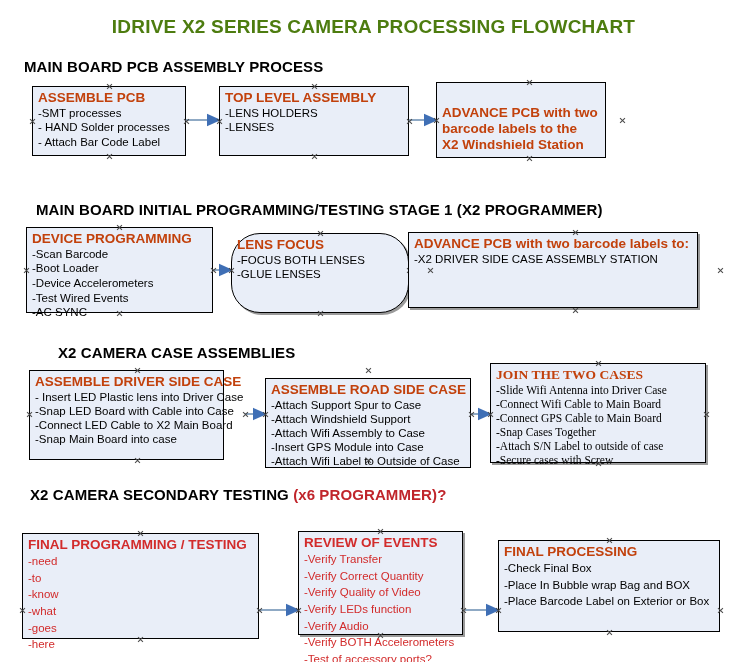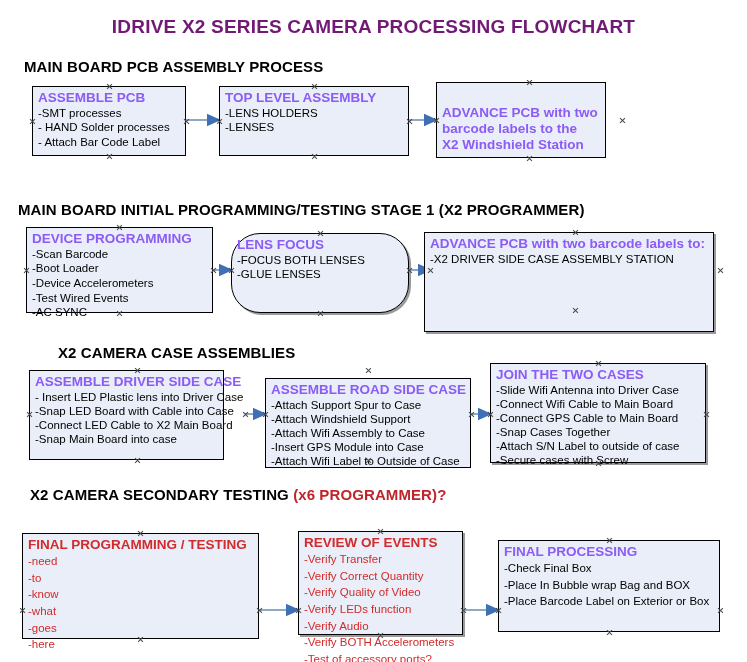--- a/index.html
+++ b/index.html
@@ -24,21 +24,21 @@
   
   .doc-title {
     position: absolute;
     left: 0;
     top: 16px;
     width: 747px;
     text-align: center;
     font-size: 19px;
     font-weight: bold;
     letter-spacing: 0.2px;
-    color: #701a75;
+    color: #4d7c0f;
     white-space: nowrap;
   }
   .section-title {
     position: absolute;
     font-size: 15px;
     font-weight: bold;
     color: #000000;
     white-space: nowrap;
     letter-spacing: 0.1px;
   }
@@ -55,21 +55,21 @@
     padding: 3px 4px 3px 5px;
     overflow: visible;
   }
   .node.shadowed {
     border: 1px solid #000000;
     box-shadow: 2px 2px 0 0 #9a9a9a;
   }
   .node-title {
     font-size: 13.5px;
     font-weight: bold;
-    color: #8b5cf6;
+    color: #c2410c;
     line-height: 1.18;
     white-space: nowrap;
   }
   .node-line {
     font-size: 11.5px;
     color: #000000;
     line-height: 1.265;
     white-space: nowrap;
   }
   .node.red .node-title,
@@ -161,21 +161,21 @@
   <div class="node" style="left:436px; top:82px; width:170px; height:76px; padding-top:22px;">
     <div class="node-title">ADVANCE PCB with two</div>
     <div class="node-title">barcode labels to the</div>
     <div class="node-title"> X2 Windshield Station</div>
   </div>
   <span class="handle" style="left:529px; top:82px;"></span>
   <span class="handle" style="left:529px; top:158px;"></span>
   <span class="handle" style="left:436px; top:120px;"></span>
   <span class="handle" style="left:622px; top:120px;"></span>
 
-  <div class="section-title" style="left:18px; top:201px;">MAIN BOARD INITIAL PROGRAMMING/TESTING STAGE 1 (X2 PROGRAMMER)</div>
+  <div class="section-title" style="left:36px; top:201px;">MAIN BOARD INITIAL PROGRAMMING/TESTING STAGE 1 (X2 PROGRAMMER)</div>
 
   <div class="node" style="left:26px; top:227px; width:187px; height:86px;">
     <div class="node-title">DEVICE PROGRAMMING</div>
     <div class="node-line">-Scan Barcode</div>
     <div class="node-line">-Boot Loader</div>
     <div class="node-line">-Device Accelerometers</div>
     <div class="node-line">-Test Wired Events</div>
     <div class="node-line">-AC SYNC</div>
   </div>
   <span class="handle" style="left:119px; top:227px;"></span>
@@ -186,21 +186,21 @@
   <div class="node shadowed" style="left:231px; top:233px; width:178px; height:80px;border-radius:29px;">
     <div class="node-title">LENS FOCUS</div>
     <div class="node-line">-FOCUS BOTH LENSES</div>
     <div class="node-line">-GLUE LENSES</div>
   </div>
   <span class="handle" style="left:320px; top:233px;"></span>
   <span class="handle" style="left:320px; top:313px;"></span>
   <span class="handle" style="left:231px; top:270px;"></span>
   <span class="handle" style="left:409px; top:270px;"></span>
 
-  <div class="node shadowed" style="left:424px; top:232px; width:290px; height:100px;">
+  <div class="node shadowed" style="left:408px; top:232px; width:290px; height:76px;">
     <div class="node-title">ADVANCE PCB with two barcode labels to:</div>
     <div class="node-line">-X2 DRIVER  SIDE  CASE  ASSEMBLY STATION</div>
   </div>
   <span class="handle" style="left:575px; top:232px;"></span>
   <span class="handle" style="left:575px; top:310px;"></span>
   <span class="handle" style="left:430px; top:270px;"></span>
   <span class="handle" style="left:720px; top:270px;"></span>
 
   <div class="section-title" style="left:38px; top:344px;margin-left:20px;">X2 CAMERA CASE ASSEMBLIES</div>
 
@@ -222,21 +222,21 @@
     <div class="node-line">-Attach Windshield Support</div>
     <div class="node-line">-Attach Wifi Assembly to Case</div>
     <div class="node-line">-Insert GPS Module into Case</div>
     <div class="node-line">-Attach Wifi Label to Outside of Case</div>
   </div>
   <span class="handle" style="left:368px; top:370px;"></span>
   <span class="handle" style="left:368px; top:460px;"></span>
   <span class="handle" style="left:265px; top:414px;"></span>
   <span class="handle" style="left:471px; top:414px;"></span>
 
-  <div class="node tight shadowed" style="left:490px; top:363px; width:216px; height:100px;">
+  <div class="node tight shadowed" style="left:490px; top:363px; width:216px; height:100px;font-family:Liberation Serif, serif;">
     <div class="node-title">JOIN THE TWO CASES</div>
     <div class="node-line">-Slide Wifi Antenna into Driver Case</div>
     <div class="node-line">-Connect Wifi Cable to Main Board</div>
     <div class="node-line">-Connect GPS Cable to Main Board</div>
     <div class="node-line">-Snap Cases Together</div>
     <div class="node-line">-Attach S/N Label to outside of case</div>
     <div class="node-line">-Secure cases with Screw</div>
   </div>
   <span class="handle" style="left:598px; top:363px;"></span>
   <span class="handle" style="left:598px; top:463px;"></span>

